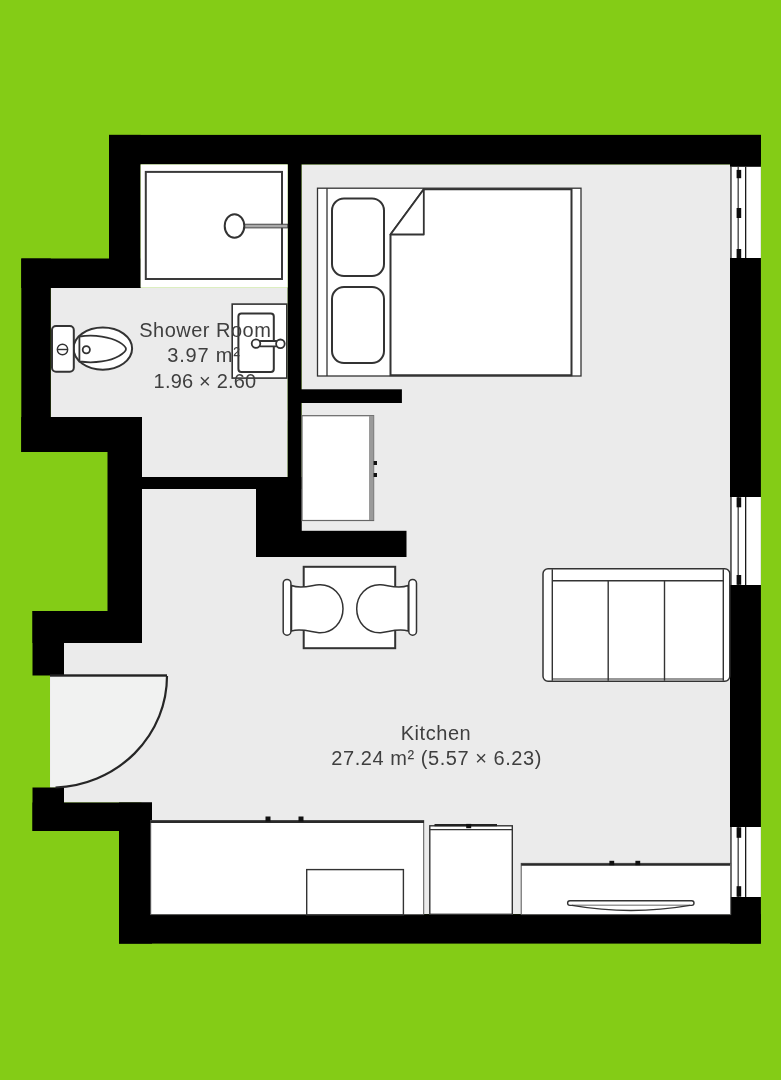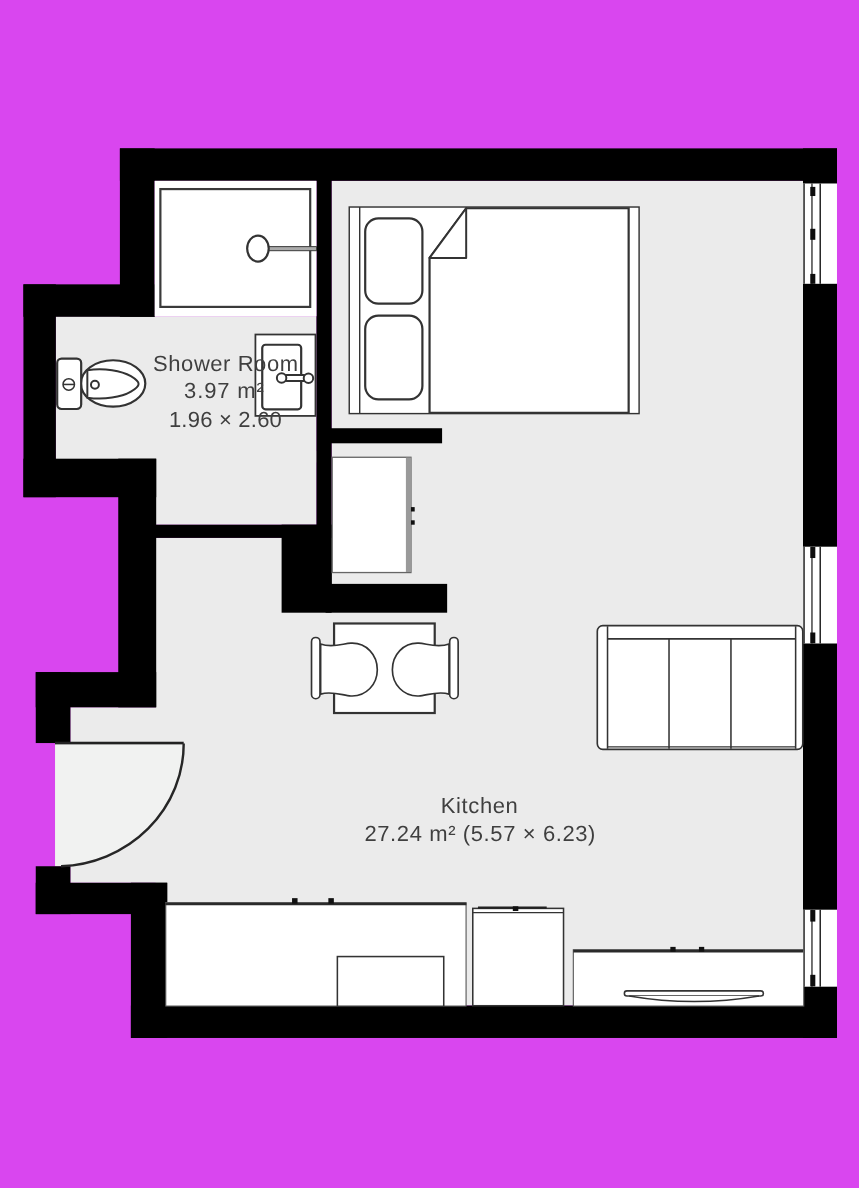--- a/index.html
+++ b/index.html
@@ -1,16 +1,16 @@
 <!DOCTYPE html>
 <html><head>
 <meta charset="utf-8">
 <style>
   html,body{margin:0;padding:0;background:#ffffff;}
-  #plan{position:relative;width:781px;height:1080px;background:#d946ef;overflow:hidden;}
+  #plan{position:relative;width:781px;height:1080px;background:#84cc16;overflow:hidden;}
   svg text{font-family:"Liberation Sans",sans-serif;fill:#3f3f3f;}
 </style>
 </head>
 <body>
 <div id="plan">
 <svg width="781" height="1080" viewBox="0 0 781 1080" shape-rendering="auto">
 
 <rect x="50.8" y="287.5" width="236.9" height="133" fill="#ebebeb"></rect>
 <rect x="141.5" y="410" width="146.2" height="67" fill="#ebebeb"></rect>
 

